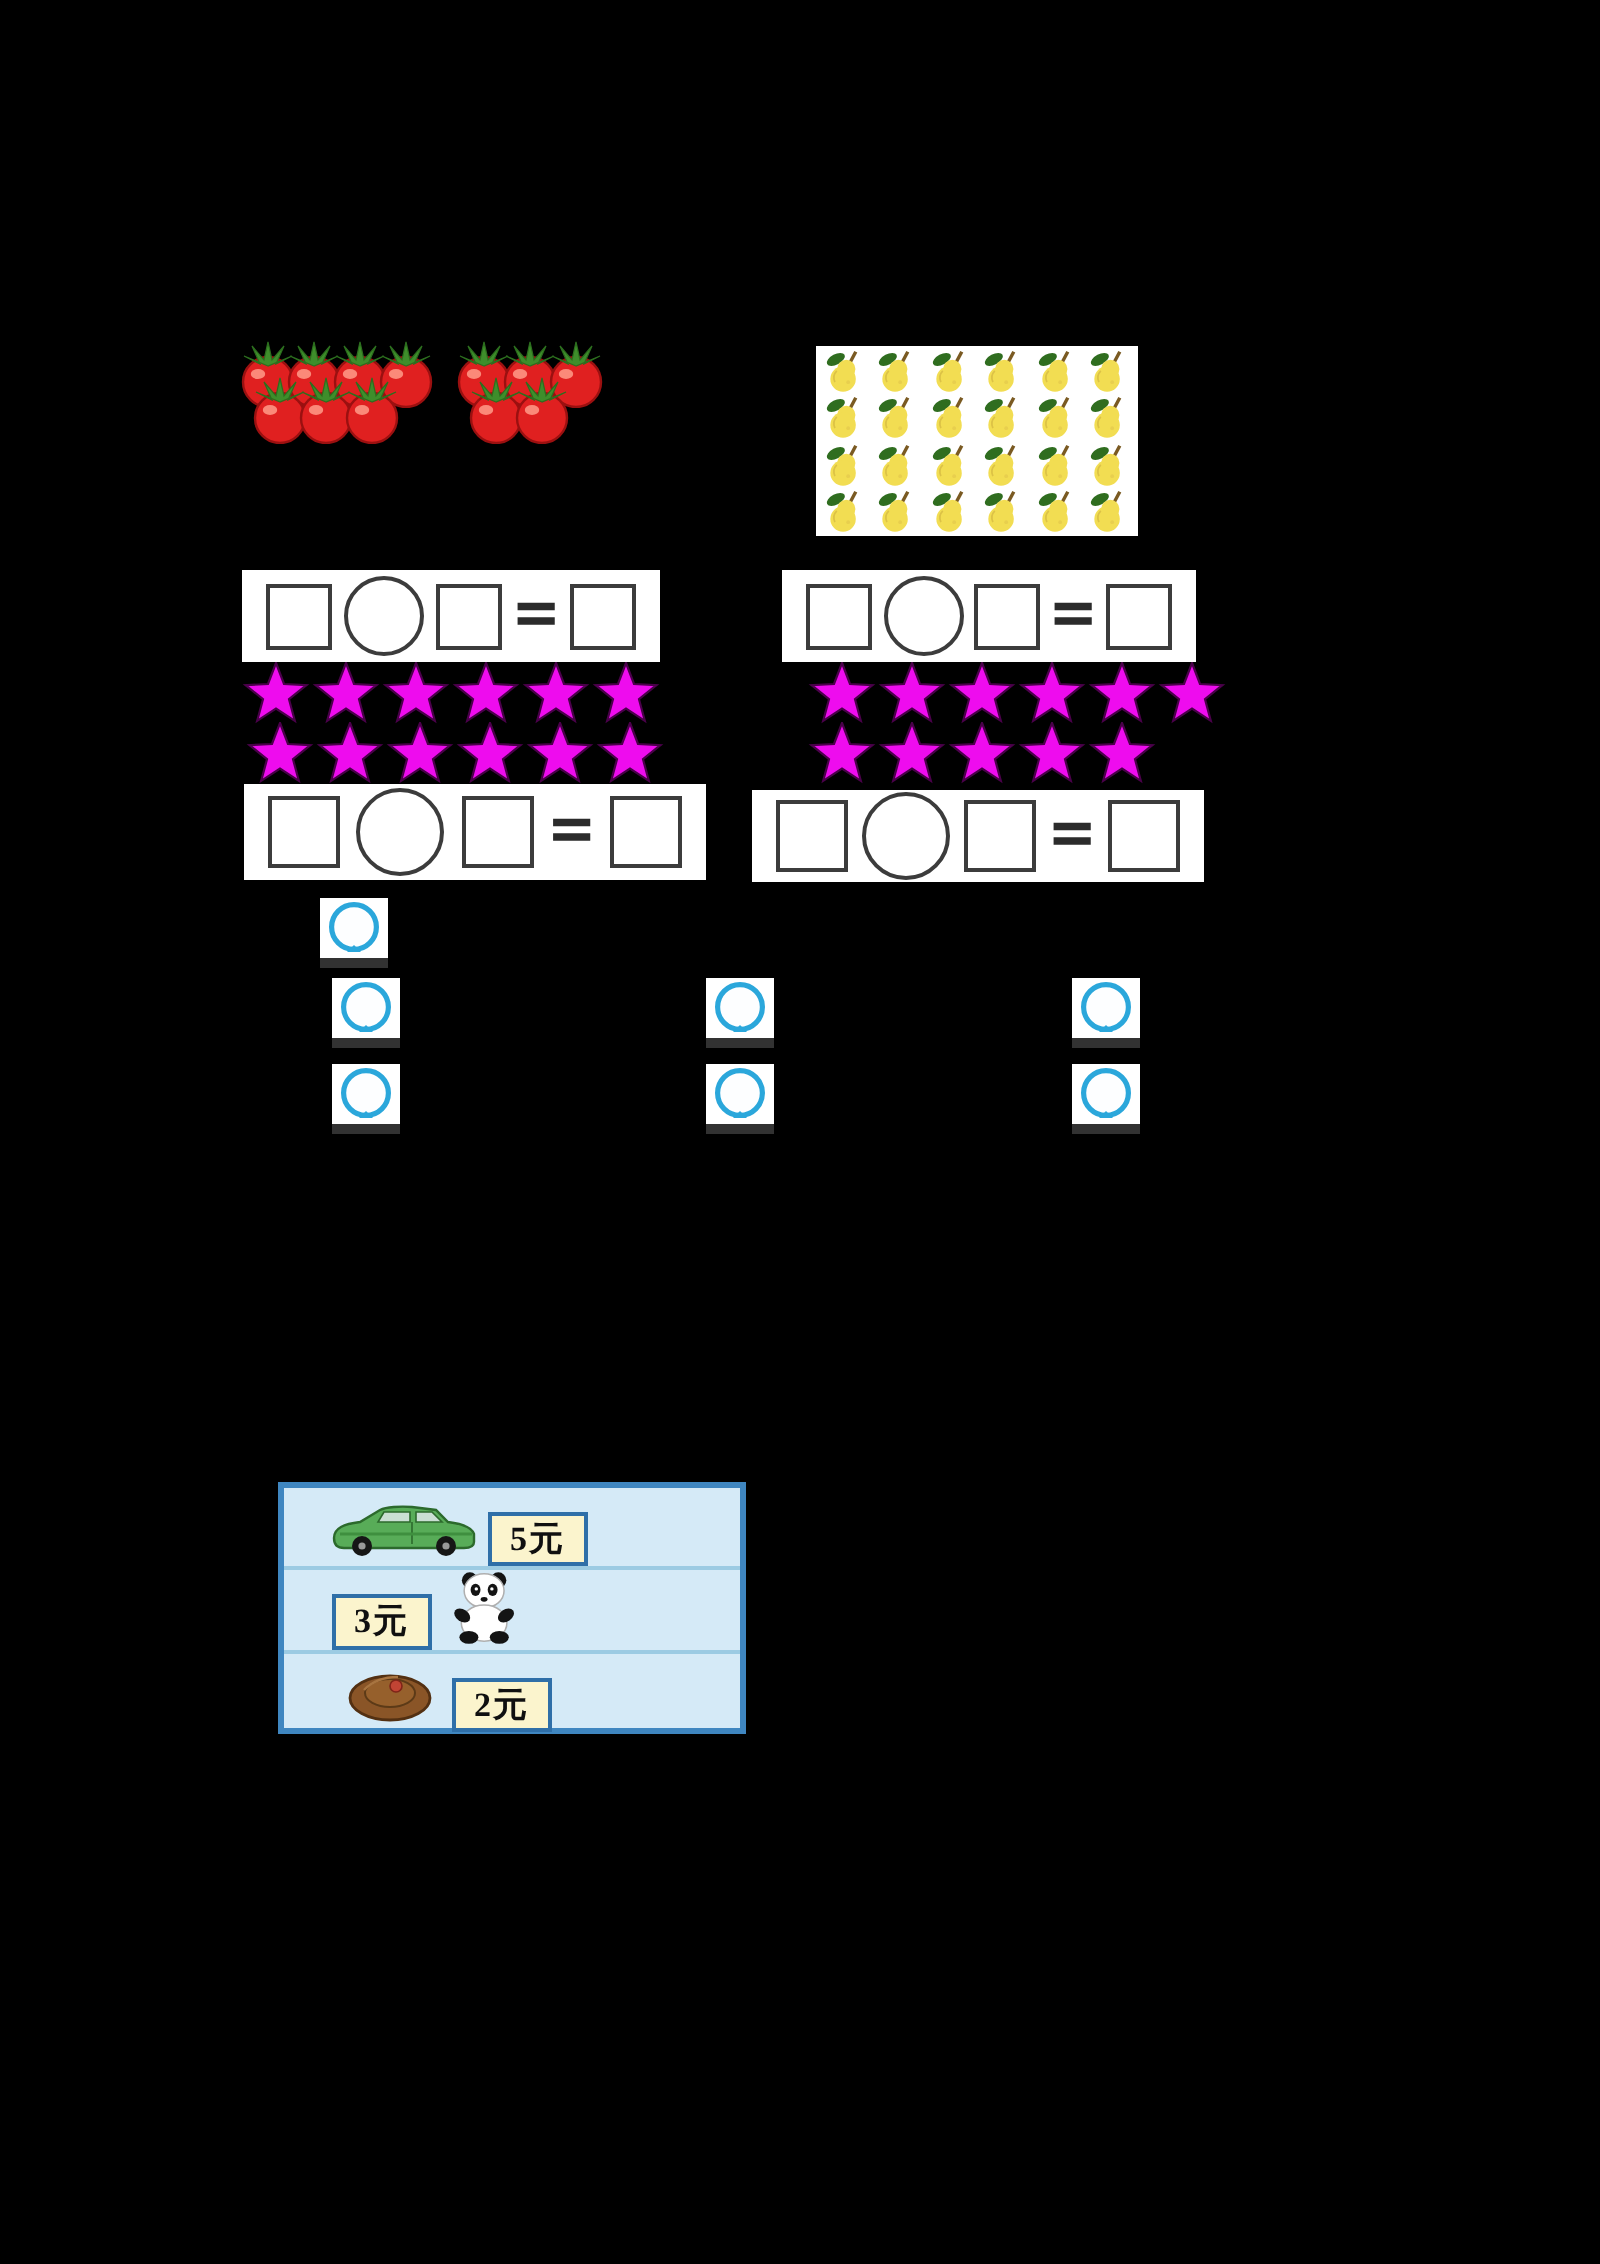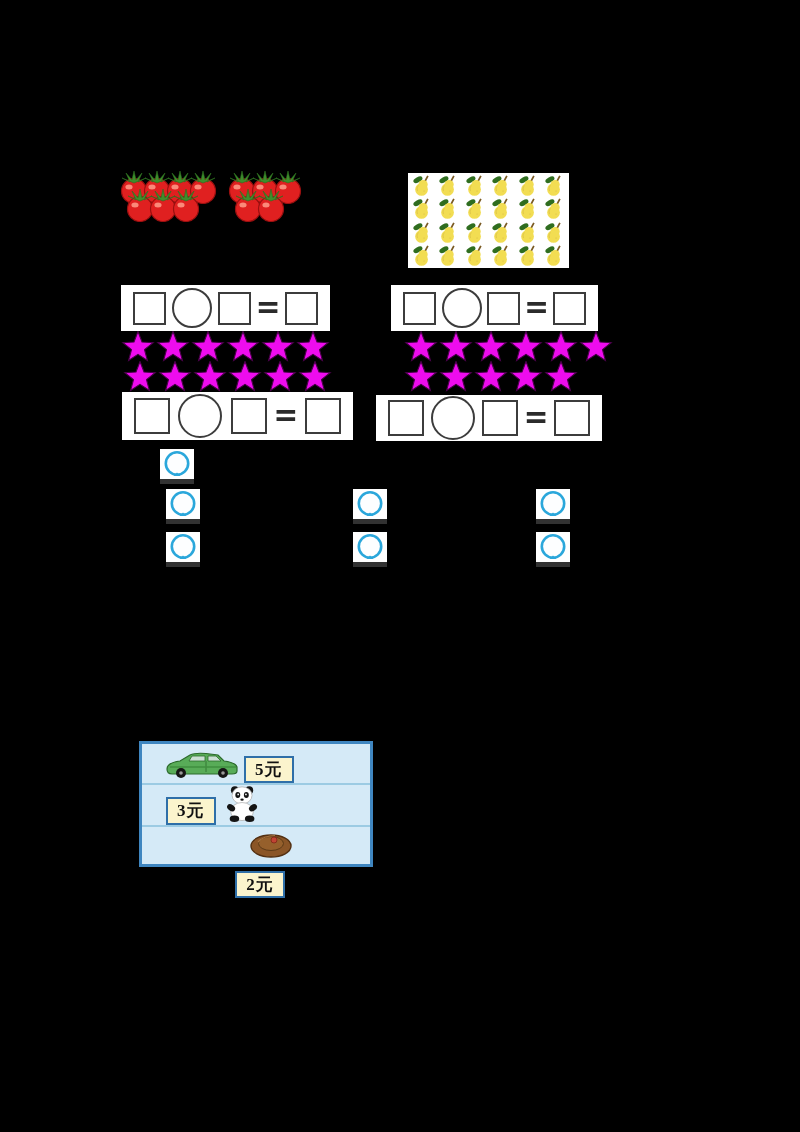--- a/index.html
+++ b/index.html
@@ -43,21 +43,21 @@
   .clock svg{width:30px;height:28px;}
   #ck0{left:160px;top:449px;} 
   #ck1{left:166px;top:489px;} #ck2{left:353px;top:489px;} #ck3{left:536px;top:489px;}
   #ck4{left:166px;top:532px;} #ck5{left:353px;top:532px;} #ck6{left:536px;top:532px;}
 
   
   .price-table{position:absolute;left:139px;top:741px;width:234px;height:126px;
     background:var(--table-bg,#D5EAF7);border:3px solid var(--table-border,#3F86C0);
     box-sizing:border-box;display:flex;flex-direction:column;}
   .price-row{flex:1;display:flex;align-items:center;border-bottom:2px solid var(--row-line,#9CCBE3);}
-  .price-row:last-child{border-bottom:none;flex-direction:column;}
+  .price-row:last-child{border-bottom:none;}
   .price-box{background:var(--tag-bg,#FBF4CD);border:2px solid var(--tag-border,#2F6FA8);
     padding:1px 9px;font-family:"Liberation Serif",serif;font-size:17px;font-weight:700;color:#101010;
     line-height:1.25;letter-spacing:1px;margin-top:12px;}
   .row-car .item{width:76px;height:32px;margin-left:22px;}
   .row-car .price-box{margin-left:4px;}
   .row-panda .price-box{margin-left:24px;}
   .row-panda .item{width:38px;height:38px;margin-left:8px;margin-top:-4px;}
   .row-hat .item{width:46px;height:32px;margin-left:30px;}
   .row-hat .price-box{margin-left:8px;}
 </style>

